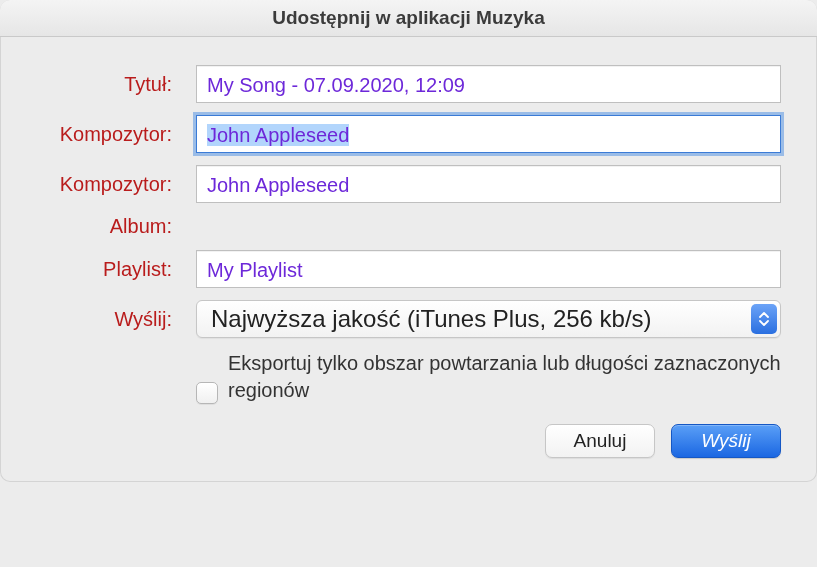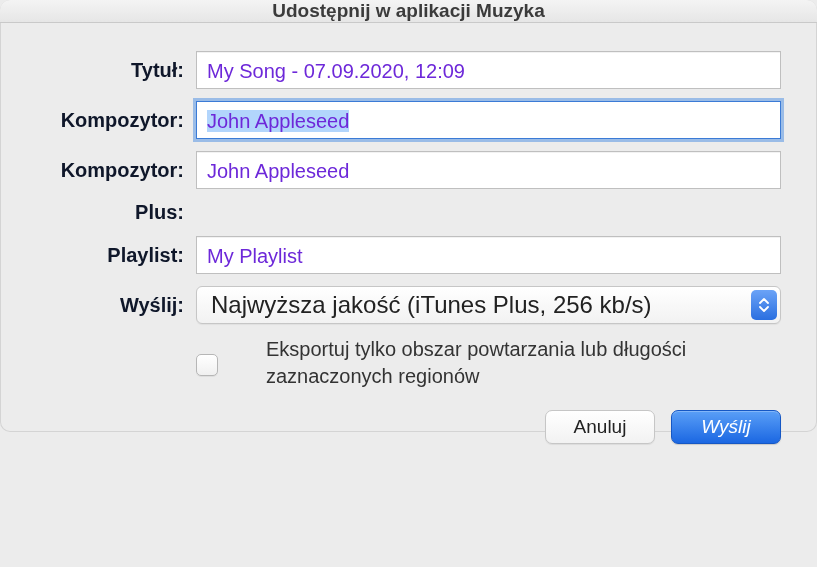--- a/index.html
+++ b/index.html
@@ -9,21 +9,21 @@
     }
     body {
       font-family: -apple-system, BlinkMacSystemFont, "Helvetica Neue", Arial, sans-serif;
       background: #ececec;
       width: 817px;
       height: 567px;
       overflow: hidden;
     }
     .dialog {
       width: 817px;
-      height: 432px;
+      height: 482px;
       background: #ececec;
       border-radius: 10px;
       box-shadow: inset 0 0 0 1px rgba(0,0,0,0.1);
       display: flex;
       flex-direction: column;
     }
     .titlebar {
       height: 46px;
       display: flex;
       align-items: center;
@@ -42,24 +42,23 @@
       flex: 1;
     }
     .form-row {
       display: flex;
       align-items: center;
       margin-bottom: 12px;
     }
     .label {
       width: 160px;
       text-align: right;
-      padding-right: 12px;
+      padding-right: 24px;
       font-size: 20px;
-      color: #0f172a;
-      font-weight: bold;
+      color: #b91c1c;
     }
     .text-input {
       flex: 1;
       height: 38px;
       padding: 2px 10px;
       font-size: 20px;
       border: 1px solid #bfbfbf;
       border-radius: 0;
       background: #fff;
       color: #6d28d9;
@@ -115,23 +114,22 @@
       display: flex;
       align-items: flex-start;
       margin-top: 6px;
     }
     .checkbox-row .label-spacer {
       width: 160px;
       flex-shrink: 0;
     }
     .checkbox-container {
       display: flex;
-      align-items: center;
-      flex: 1;
-      gap: 38px;
+      align-items: flex-end;
+      flex: 1;
     }
     .checkbox {
       width: 22px;
       height: 22px;
       border: 1px solid #b6b6b6;
       border-radius: 5px;
       background: linear-gradient(#ffffff, #f0f0f0);
       box-shadow: 0 1px 0 rgba(0,0,0,0.06), inset 0 1px 0 rgba(255,255,255,0.8);
       flex-shrink: 0;
       margin-top: 3px;
@@ -198,21 +196,21 @@
     </div>
 
     <div class="form-row">
       <div class="label">Kompozytor:</div>
       <div class="text-input">
         <span class="input-value">John Appleseed</span>
       </div>
     </div>
 
     <div class="form-row">
-      <div class="label">Plus:</div>
+      <div class="label">Album:</div>
     </div>
 
     <div class="form-row">
       <div class="label">Playlist:</div>
       <div class="text-input">
         <span class="input-value">My Playlist</span>
       </div>
     </div>
 
     <div class="form-row">

